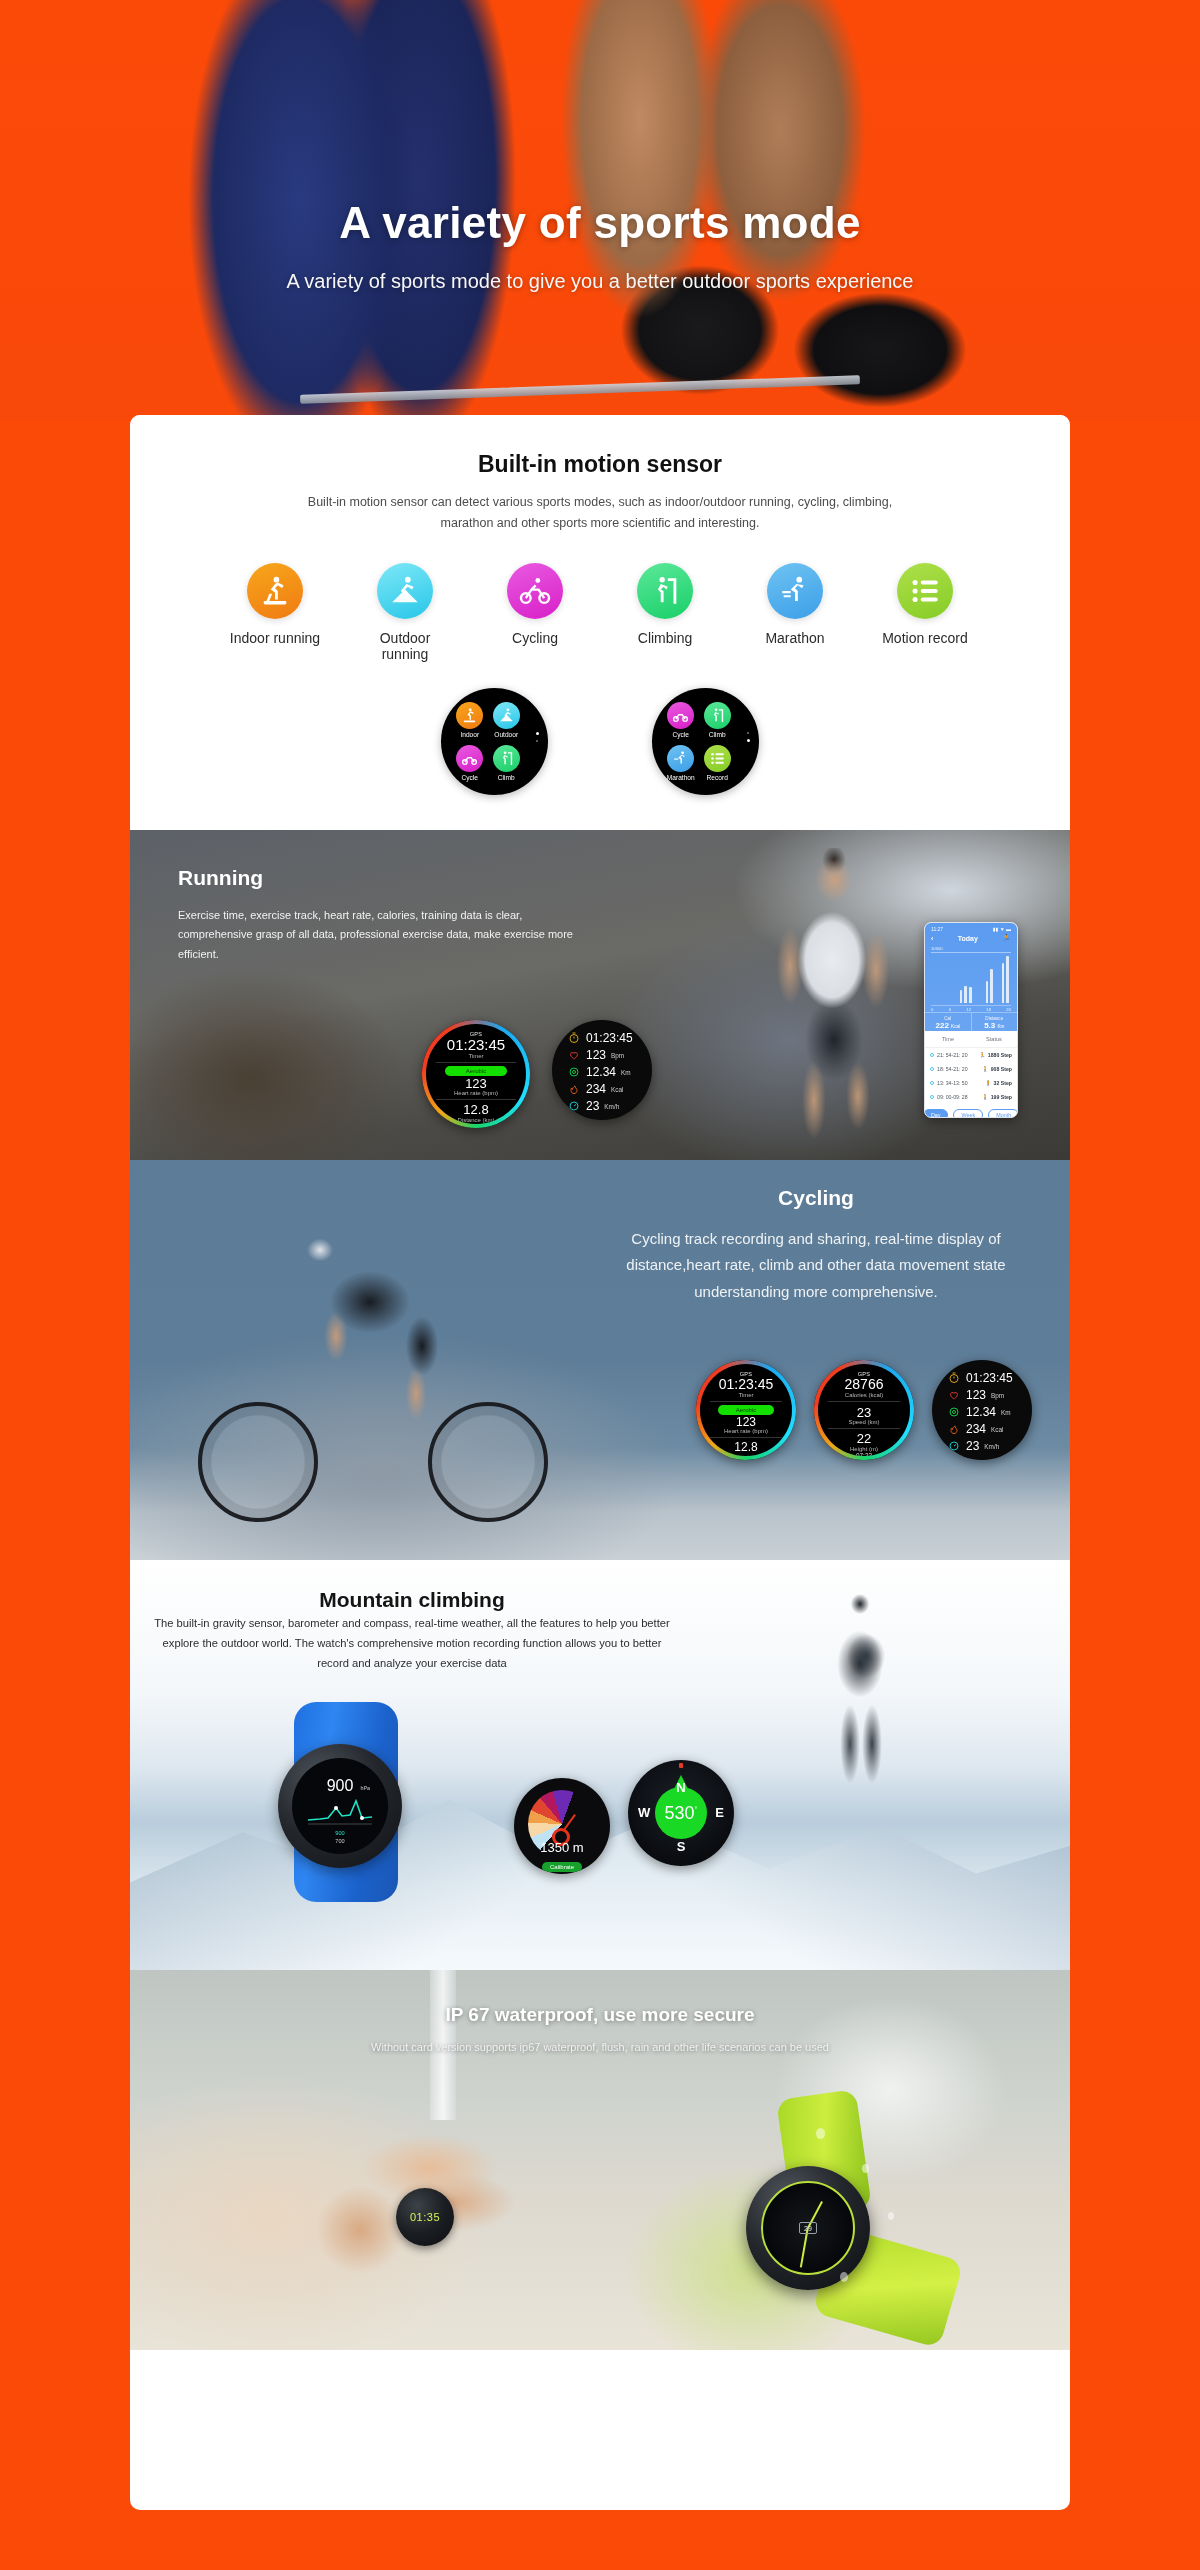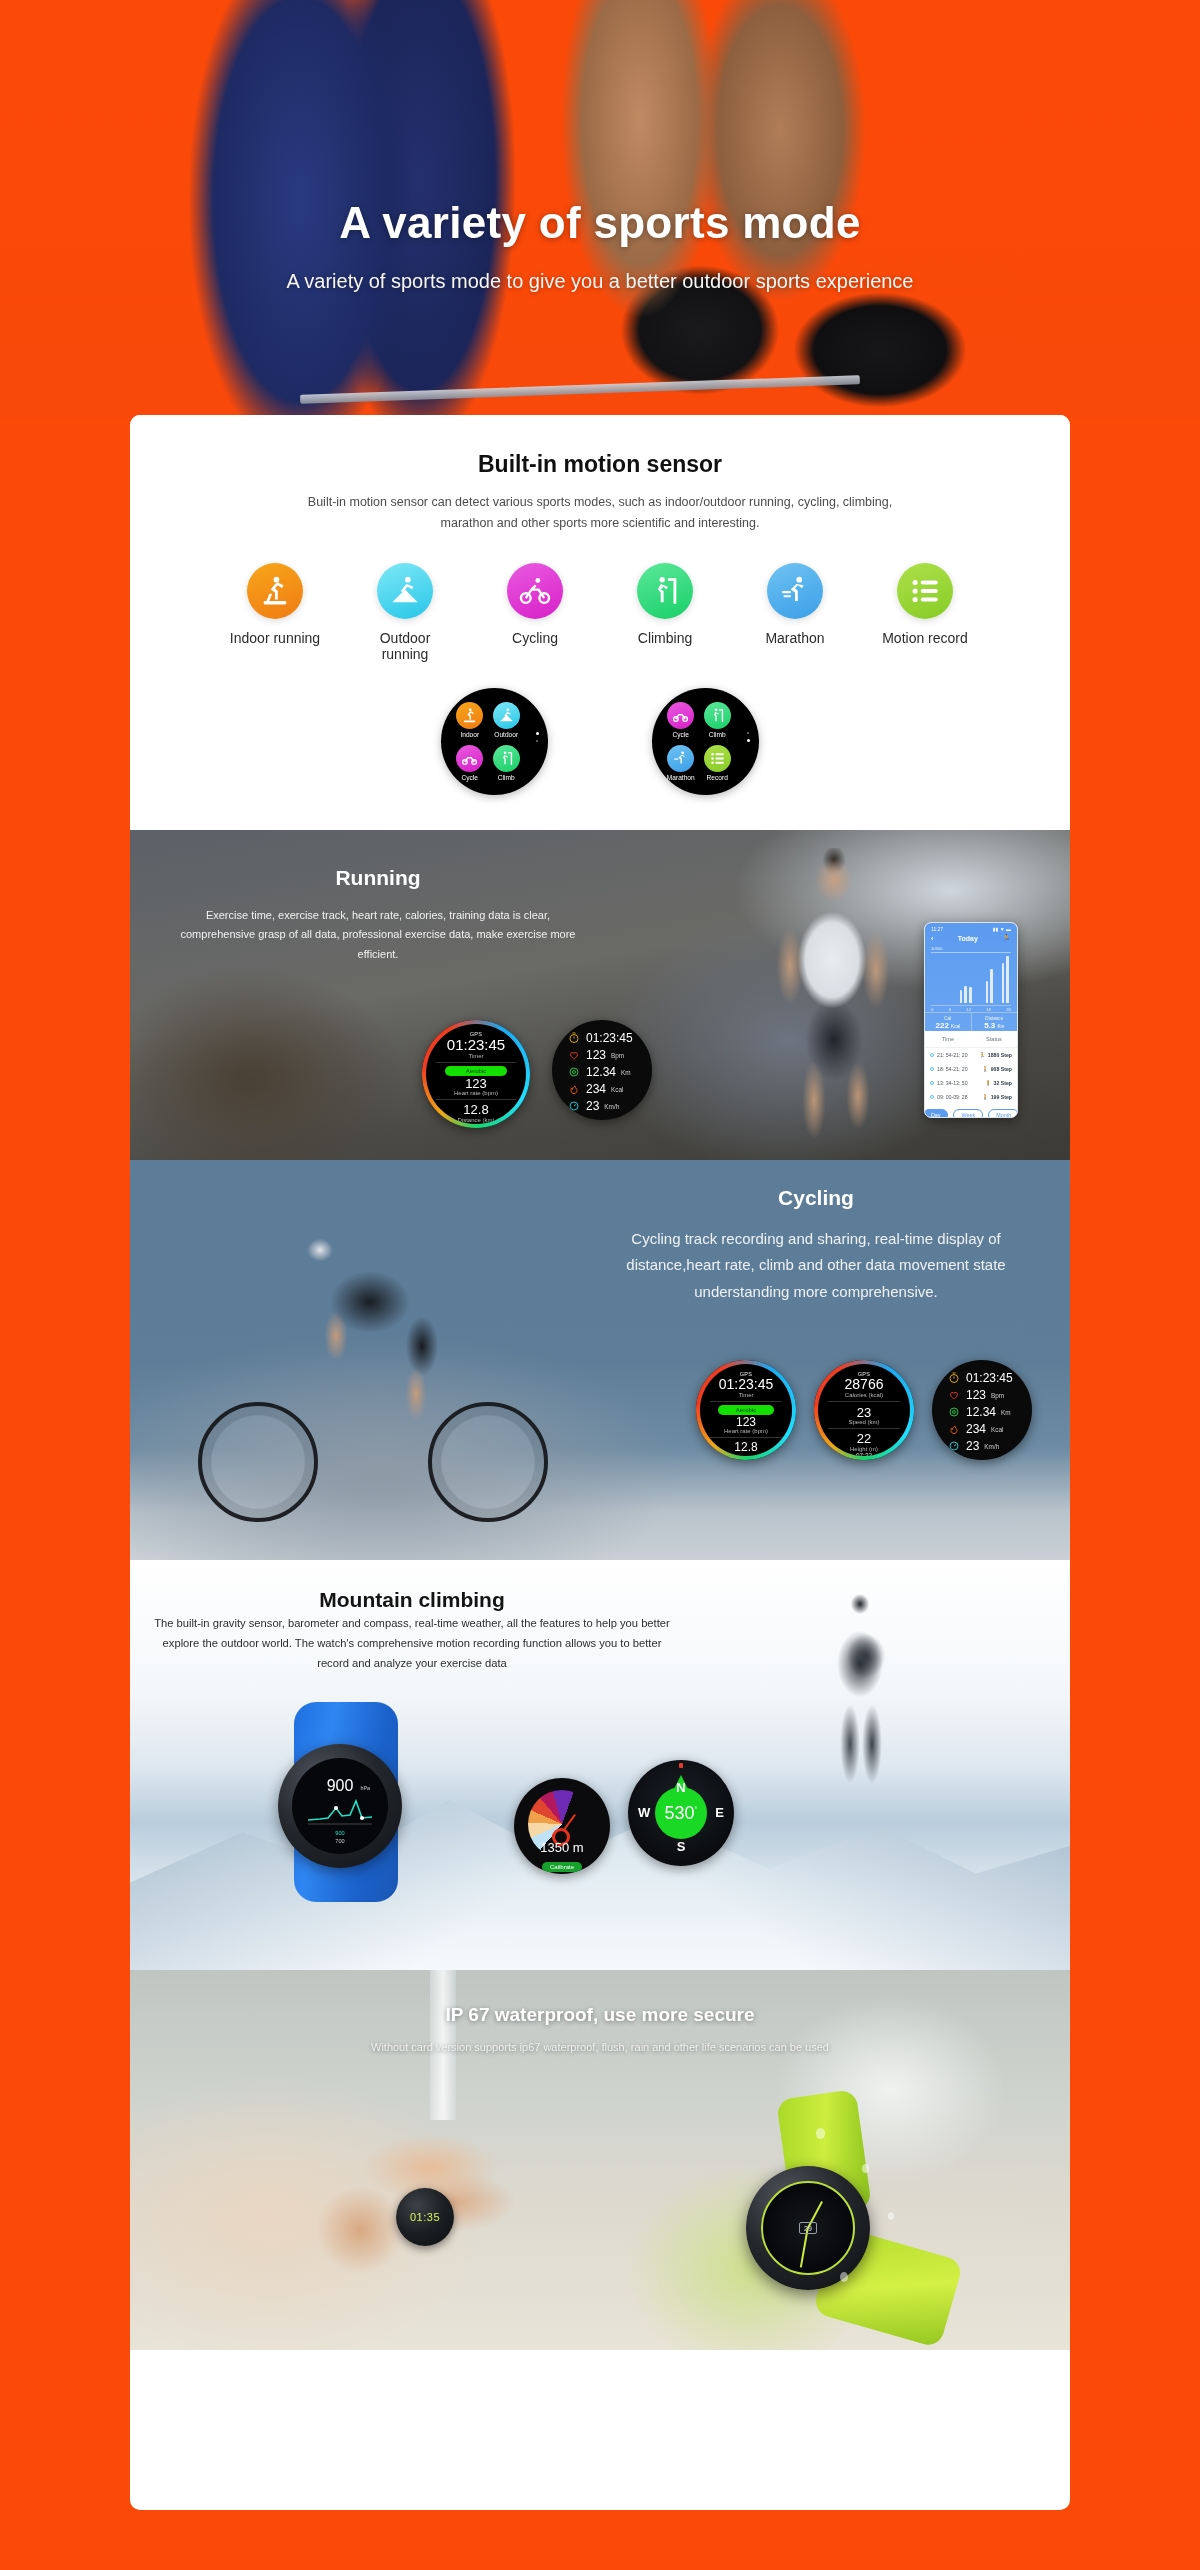--- a/index.html
+++ b/index.html
@@ -105,21 +105,21 @@
       radial-gradient(ellipse 16px 20px at 92px 12px, #2a2420 0%, rgba(0,0,0,0) 74%),
       radial-gradient(ellipse 44px 62px at 90px 112px, #eef1f4 0%, #dfe3e7 60%, rgba(0,0,0,0) 78%),
       radial-gradient(ellipse 18px 52px at 48px 118px, #c09a7c 0%, rgba(0,0,0,0) 74%),
       radial-gradient(ellipse 18px 52px at 134px 122px, #c09a7c 0%, rgba(0,0,0,0) 74%),
       radial-gradient(ellipse 38px 54px at 92px 192px, #1d2229 0%, rgba(0,0,0,0) 76%),
       radial-gradient(ellipse 16px 54px at 72px 252px, #bf9878 0%, rgba(0,0,0,0) 74%),
       radial-gradient(ellipse 16px 46px at 116px 248px, #bf9878 0%, rgba(0,0,0,0) 74%);
     opacity: .96;
   }
   .sec-run h2, .sec-cyc h2 { font-size: 21px; font-weight: bold; color: #fff; }
-  .run-txt { position: absolute; left: 48px; top: 36px; width: 400px; text-align: center; }
+  .run-txt { position: absolute; left: 48px; top: 36px; width: 400px; }
   .run-txt .desc {
     margin-top: 16px; font-size: 11px; line-height: 1.75; color: #f2f2f2;
   }
 
   
   .phone {
     position: absolute; right: 52px; top: 92px; width: 94px; height: 196px;
     background: #fff; border-radius: 7px; overflow: hidden;
     box-shadow: 0 3px 12px rgba(0,0,0,.4); border: 1px solid #dfe4ea;
   }

